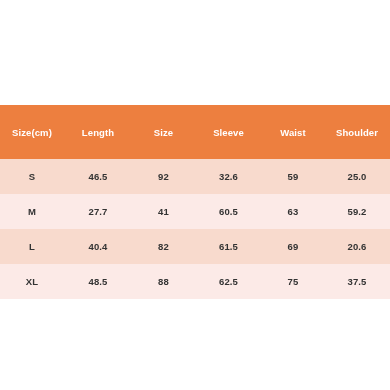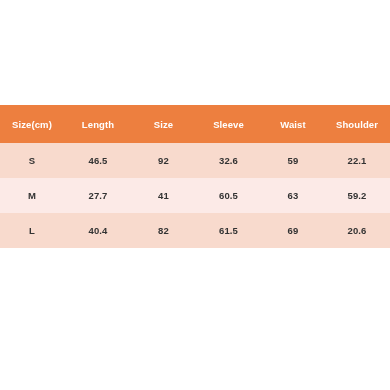--- a/index.html
+++ b/index.html
@@ -30,21 +30,21 @@
   }
 
   table.size-table {
     width: 390px;
     border-collapse: collapse;
     table-layout: fixed;
   }
 
   table.size-table th,
   table.size-table td {
-    padding: 0;
+    padding: 8px;
     margin: 0;
     border: none;
     text-align: center;
     vertical-align: middle;
   }
 
   thead tr.header-row {
     background: #ED7F3F;
   }
 
@@ -110,35 +110,43 @@
         </tr>
       </thead>
 
       <tbody>
         <tr class="row-dark">
           <td>S</td>
           <td>46.5</td>
           <td>92</td>
           <td>32.6</td>
           <td>59</td>
-          <td>22.1</td>
+          <td>25.0</td>
         </tr>
         <tr class="row-light">
           <td>M</td>
           <td>27.7</td>
           <td>41</td>
           <td>60.5</td>
           <td>63</td>
           <td>59.2</td>
         </tr>
         <tr class="row-dark">
           <td>L</td>
           <td>40.4</td>
           <td>82</td>
           <td>61.5</td>
           <td>69</td>
           <td>20.6</td>
         </tr>
+        <tr class="row-light">
+          <td>XL</td>
+          <td>48.5</td>
+          <td>88</td>
+          <td>62.5</td>
+          <td>75</td>
+          <td>37.5</td>
+        </tr>
       </tbody>
     </table>
   </div>
 
 </div>
 
 </body></html>

